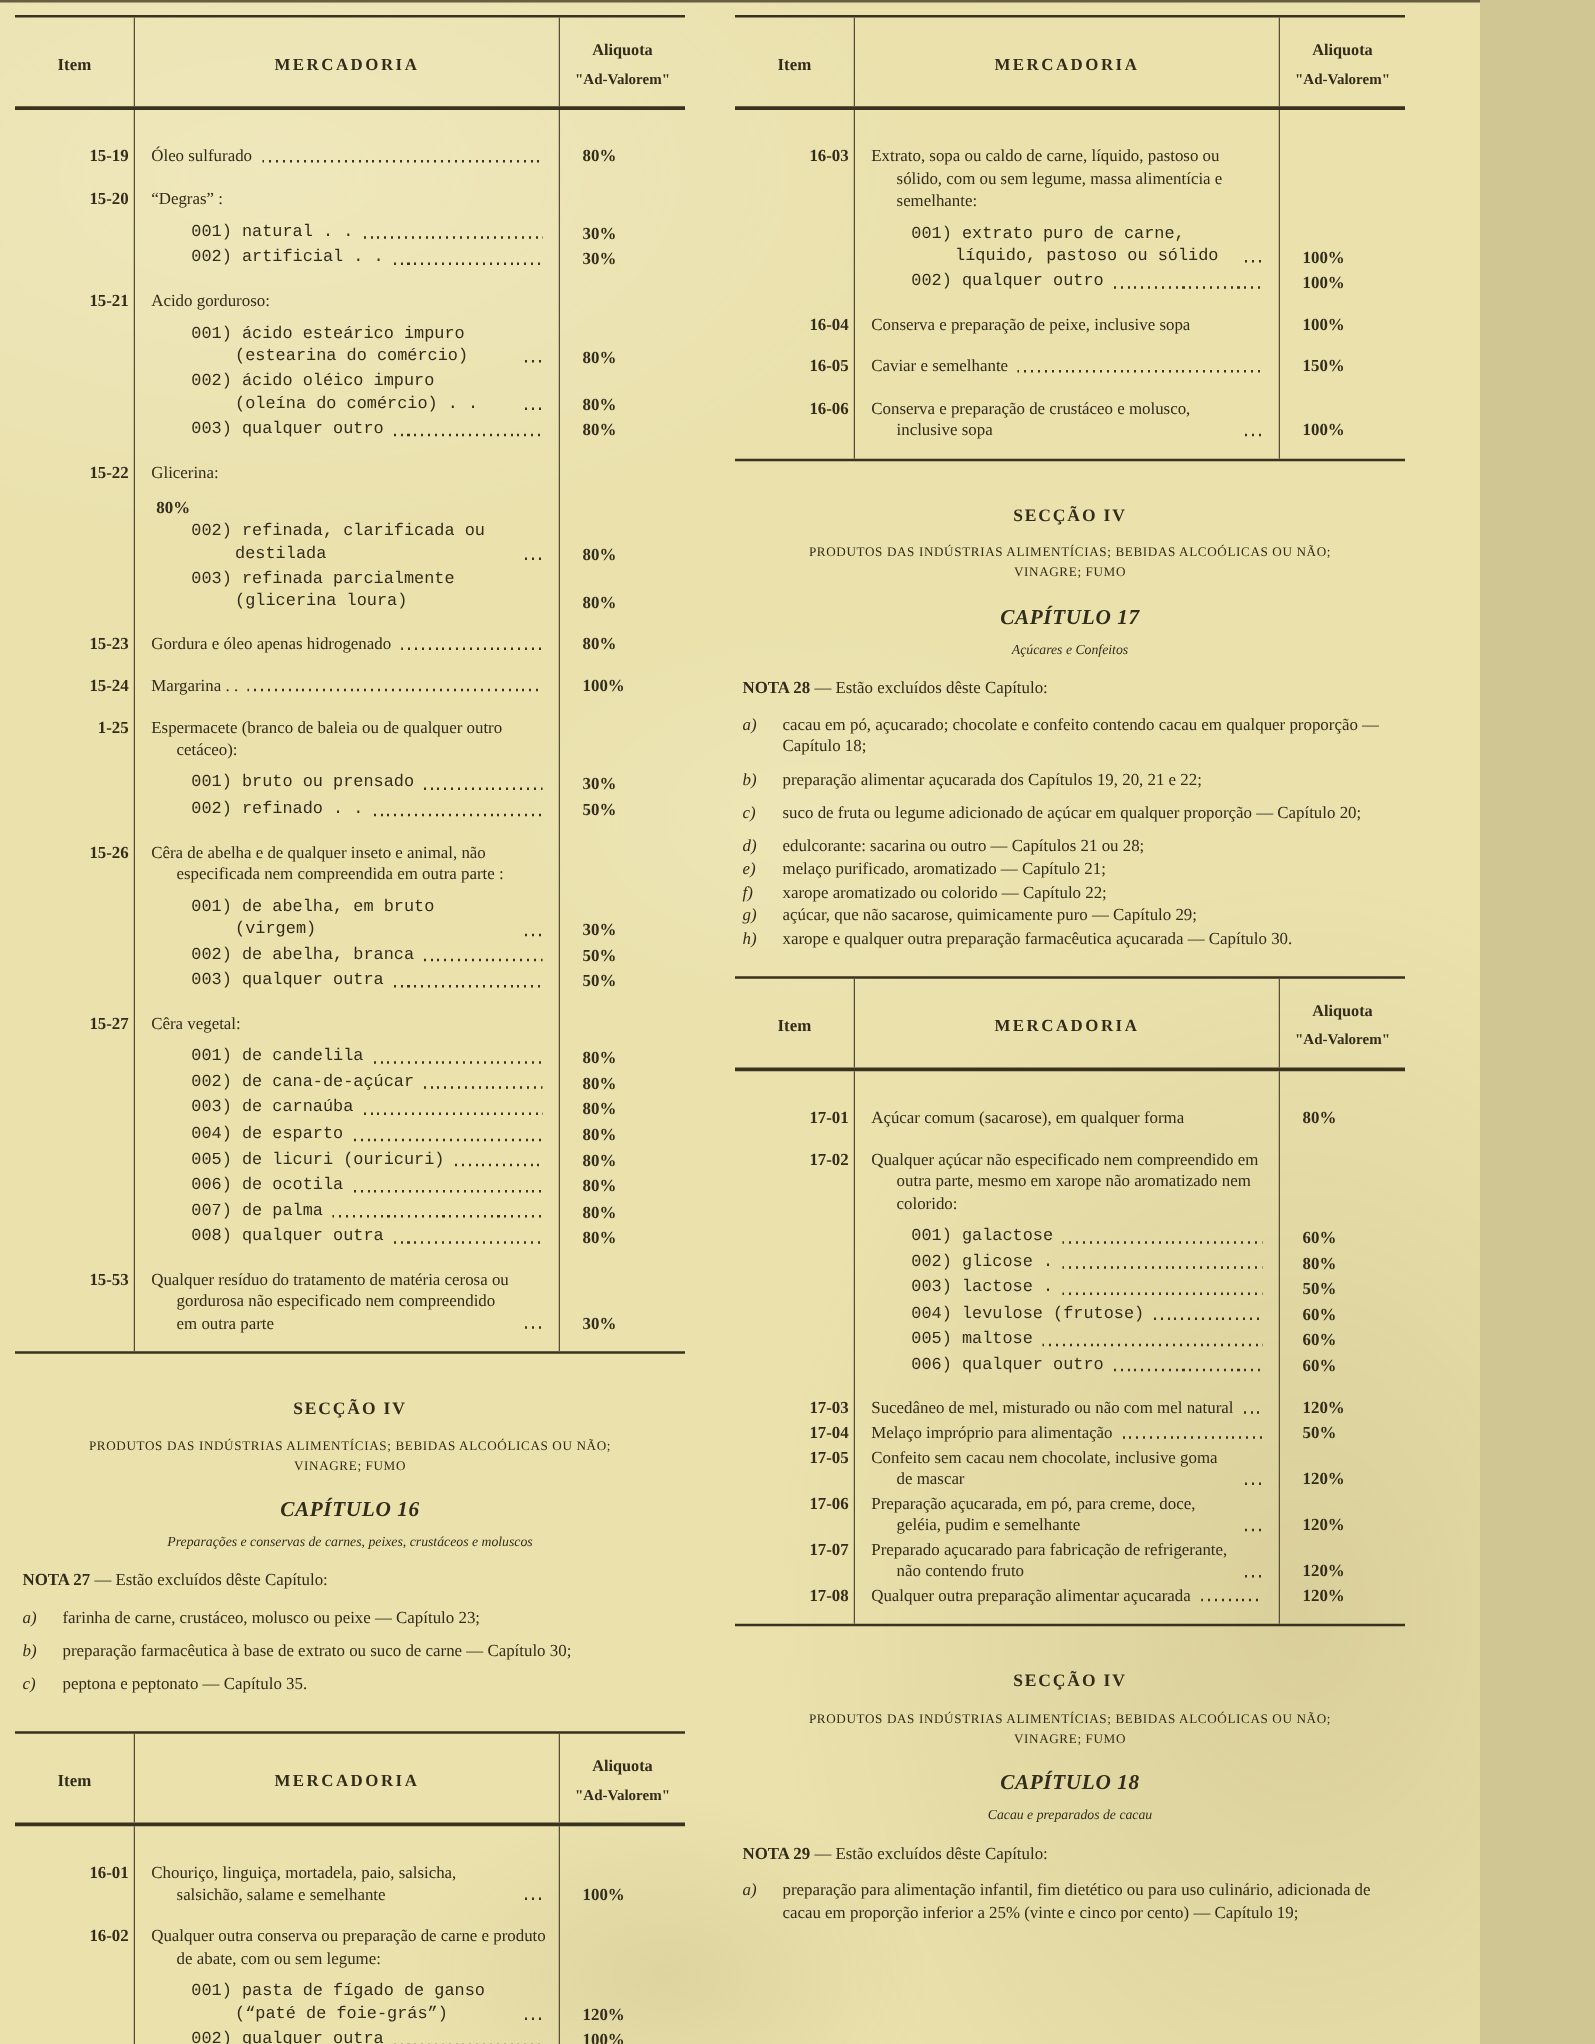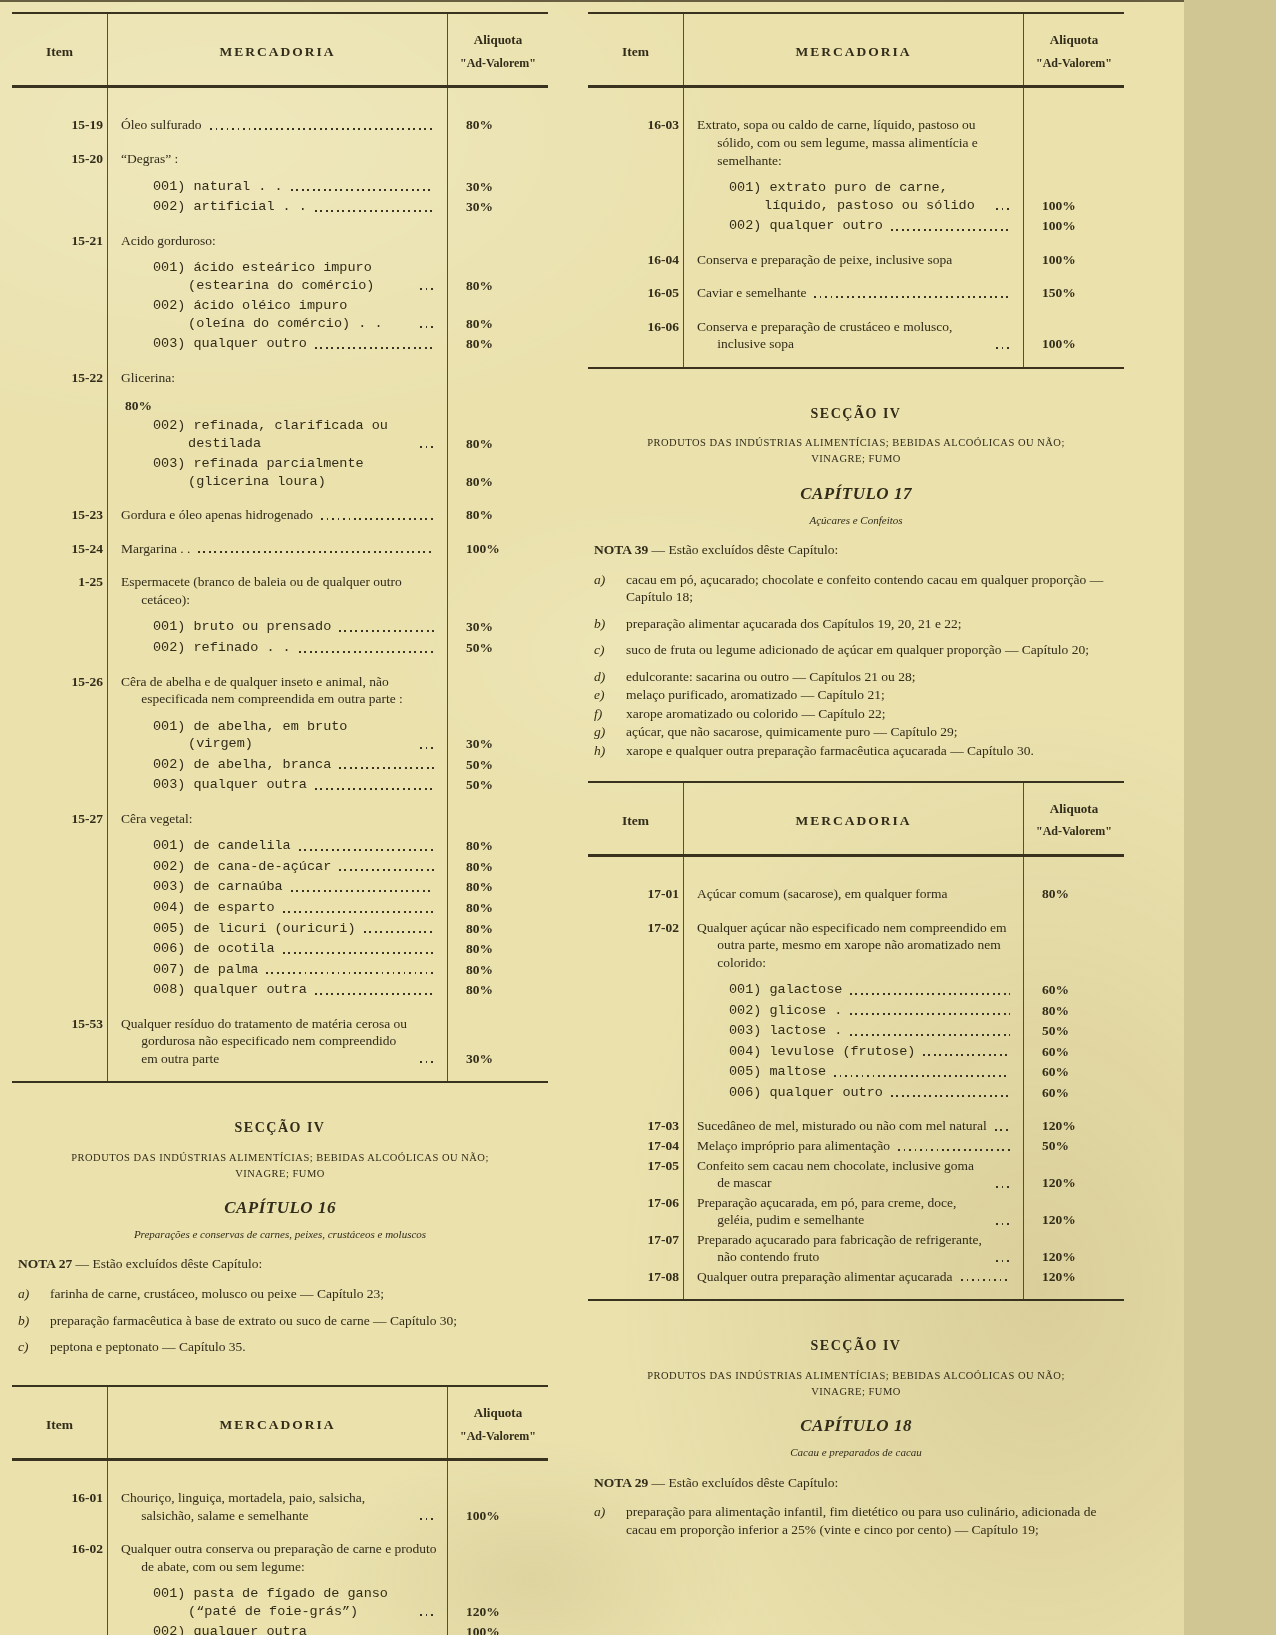--- a/index.html
+++ b/index.html
@@ -585,21 +585,21 @@
             </div>
           </div>
         </div>
       </div>
       <div class="section">
         <div class="sec-title">SECÇÃO IV</div>
         <div class="sec-sub">PRODUTOS DAS INDÚSTRIAS ALIMENTÍCIAS; BEBIDAS ALCOÓLICAS OU NÃO;</div>
         <div class="sec-sub">VINAGRE; FUMO</div>
         <div class="cap">CAPÍTULO 17</div>
         <div class="cap-name">Açúcares e Confeitos</div>
-        <div class="nota"><span class="nlab">NOTA 39</span><span class="ntext"> — Estão excluídos dêste Capítulo:</span></div>
+        <div class="nota"><span class="nlab">NOTA 28</span><span class="ntext"> — Estão excluídos dêste Capítulo:</span></div>
         <div class="nitem">
           <span class="lab">a)</span>
           <span class="txt">cacau em pó, açucarado; chocolate e confeito contendo cacau em qualquer proporção — Capítulo 18;</span>
         </div>
         <div class="nitem">
           <span class="lab">b)</span>
           <span class="txt">preparação alimentar açucarada dos Capítulos 19, 20, 21 e 22;</span>
         </div>
         <div class="nitem">
           <span class="lab">c)</span>

